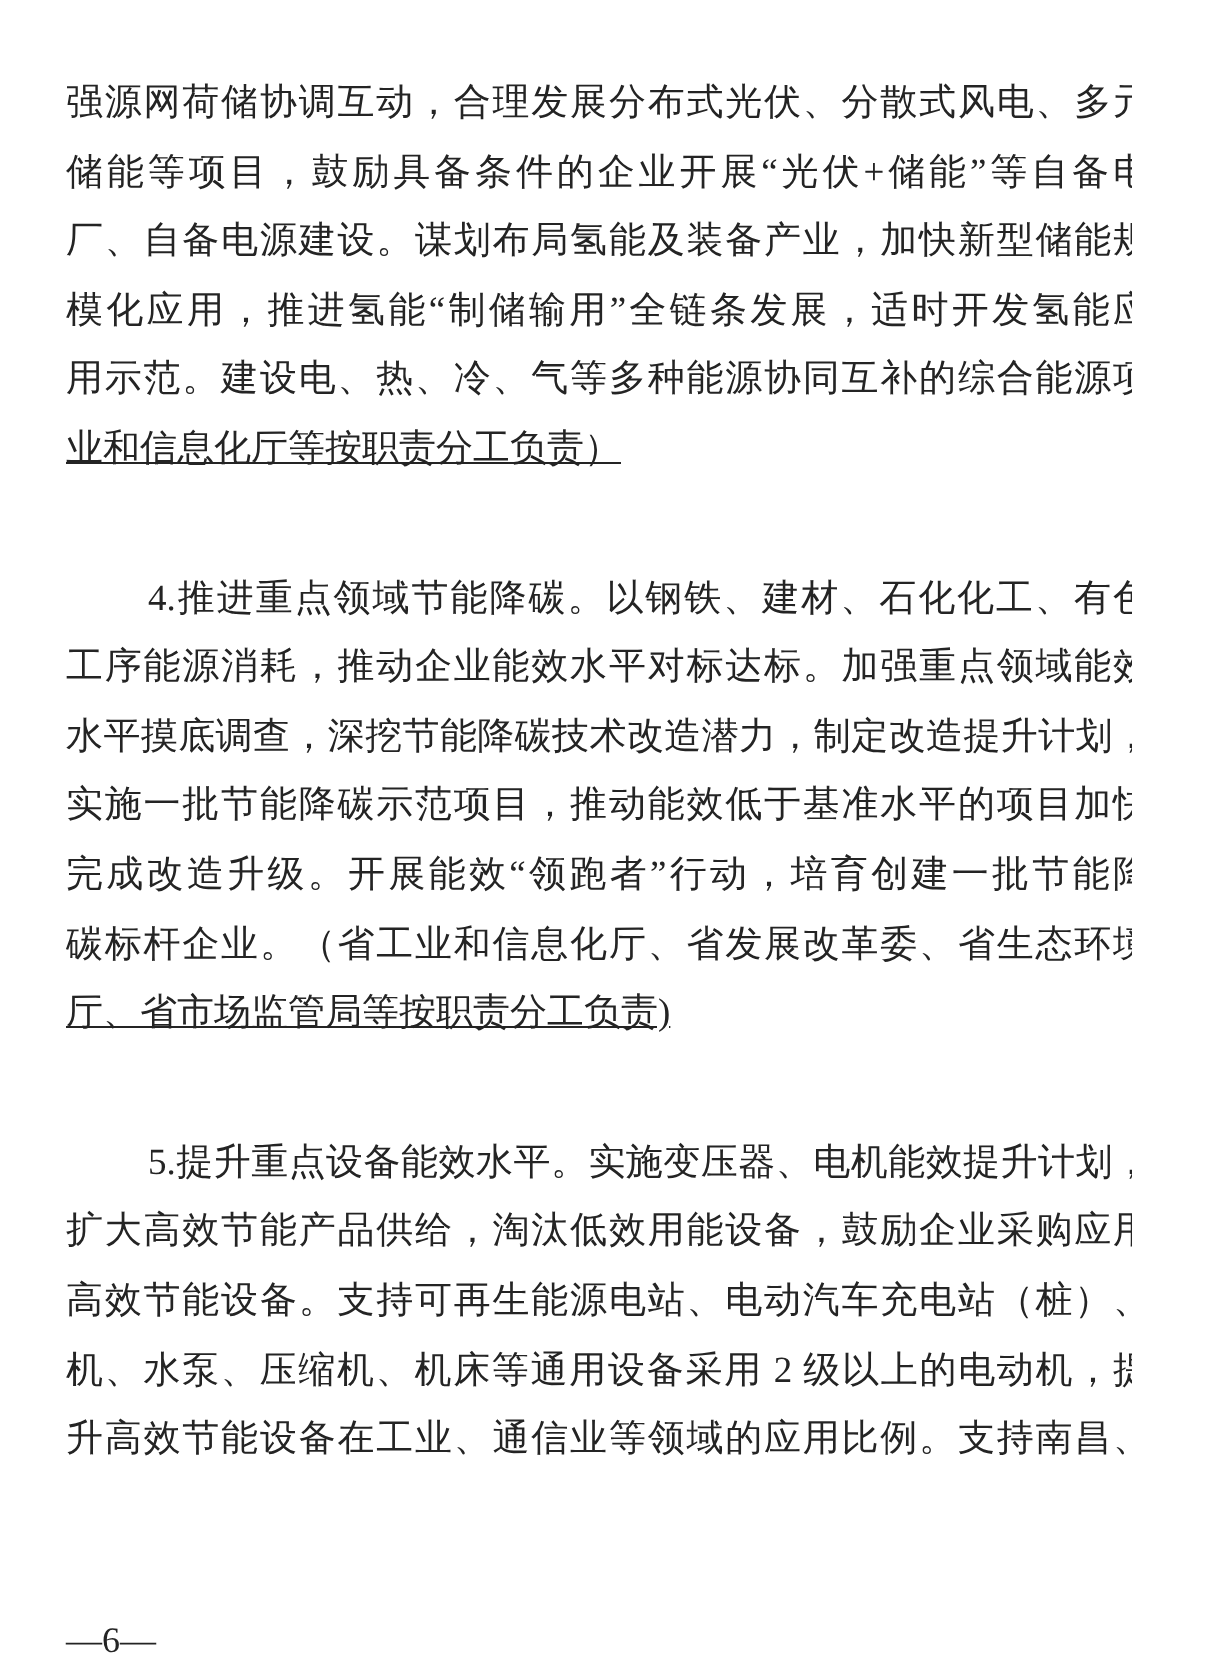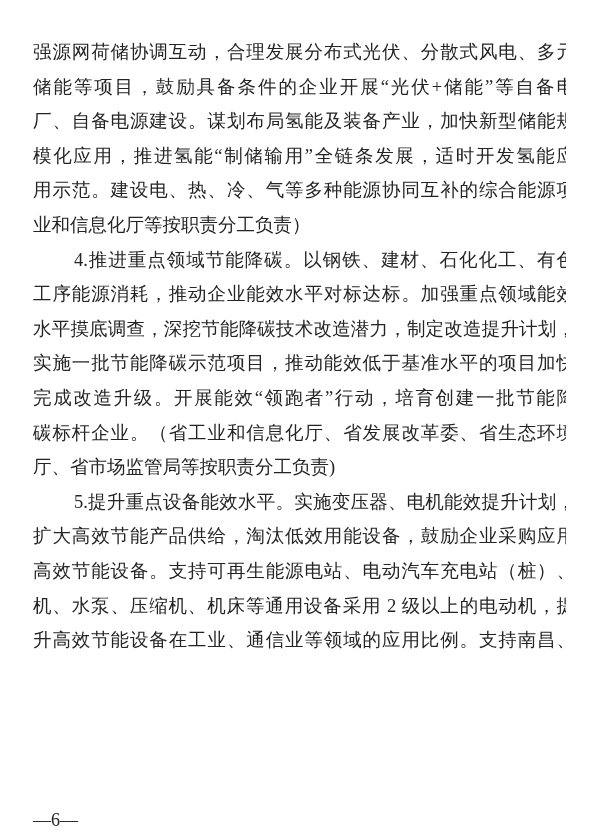--- a/index.html
+++ b/index.html
@@ -26,23 +26,25 @@
     font-size: 18.5px;
     line-height: 34.6px;
     height: 34.6px;
     text-align: justify;
     text-align-last: justify;
     overflow: hidden;
   }
   .line.para-end {
     text-align: left;
     text-align-last: left;
+    text-decoration: underline;
   }
   .line.para-start {
     text-indent: 41px;
+    margin-top: 40px;
   }
   .page-footer {
     position: absolute;
     left: 33px;
     top: 808px;
     font-size: 18px;
     line-height: 24px;
     color: #242424;
   }
 </style>

